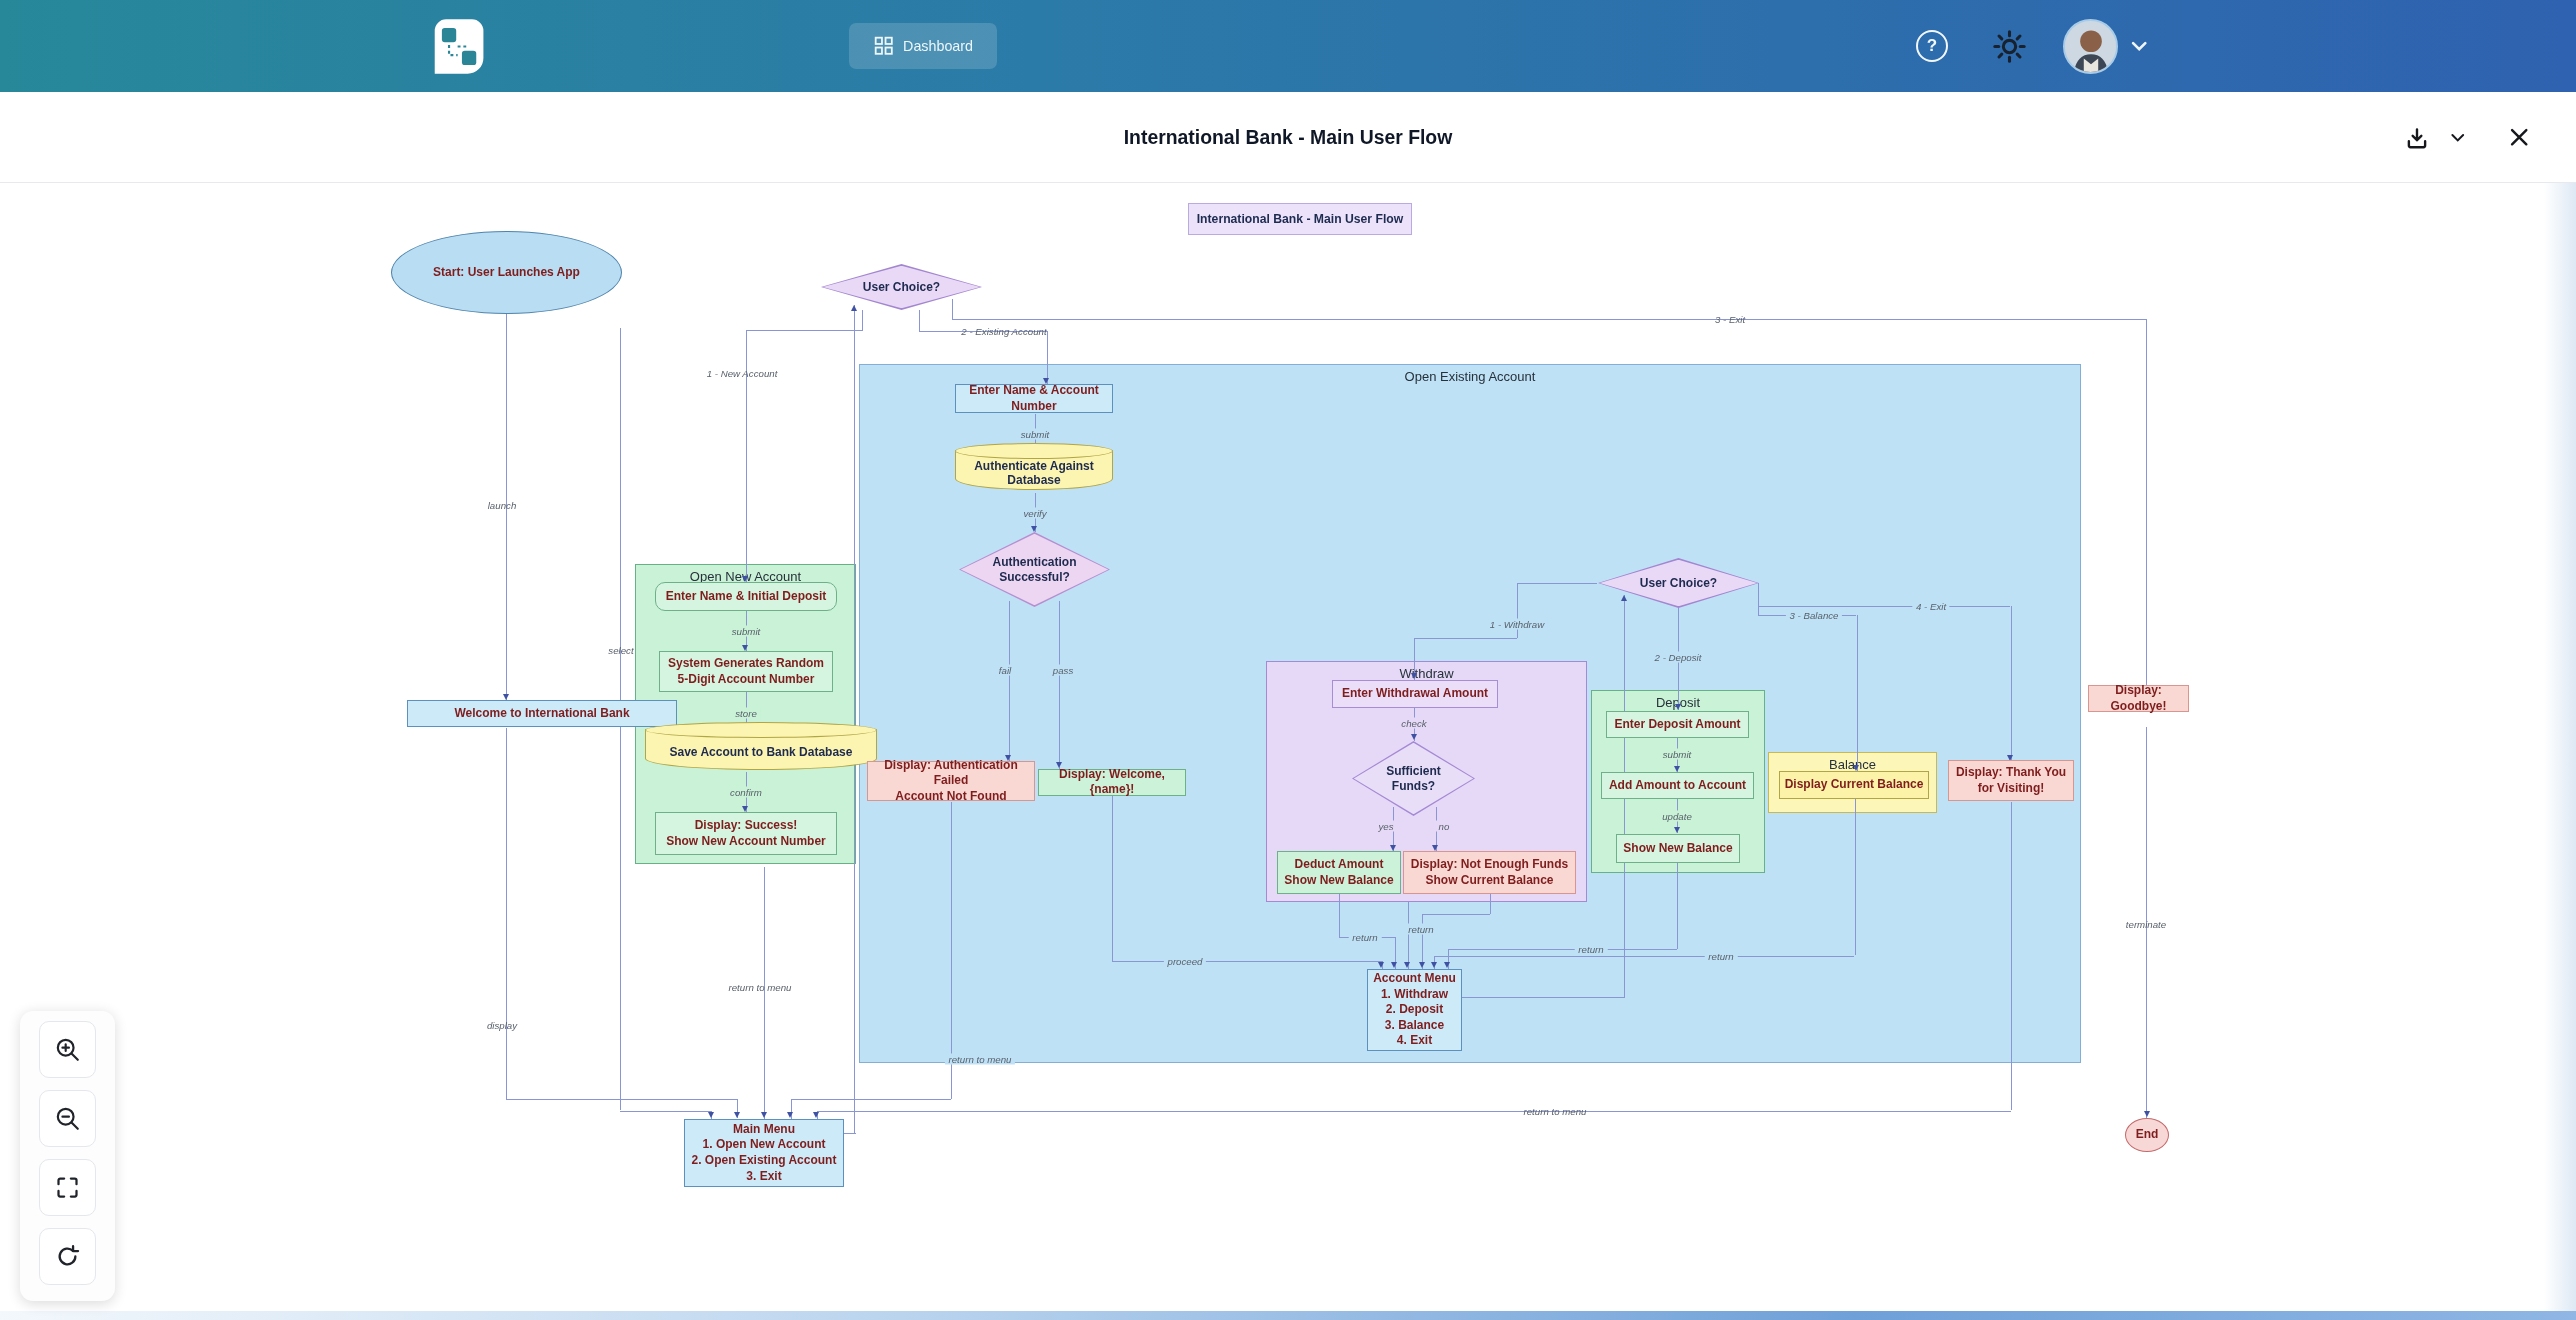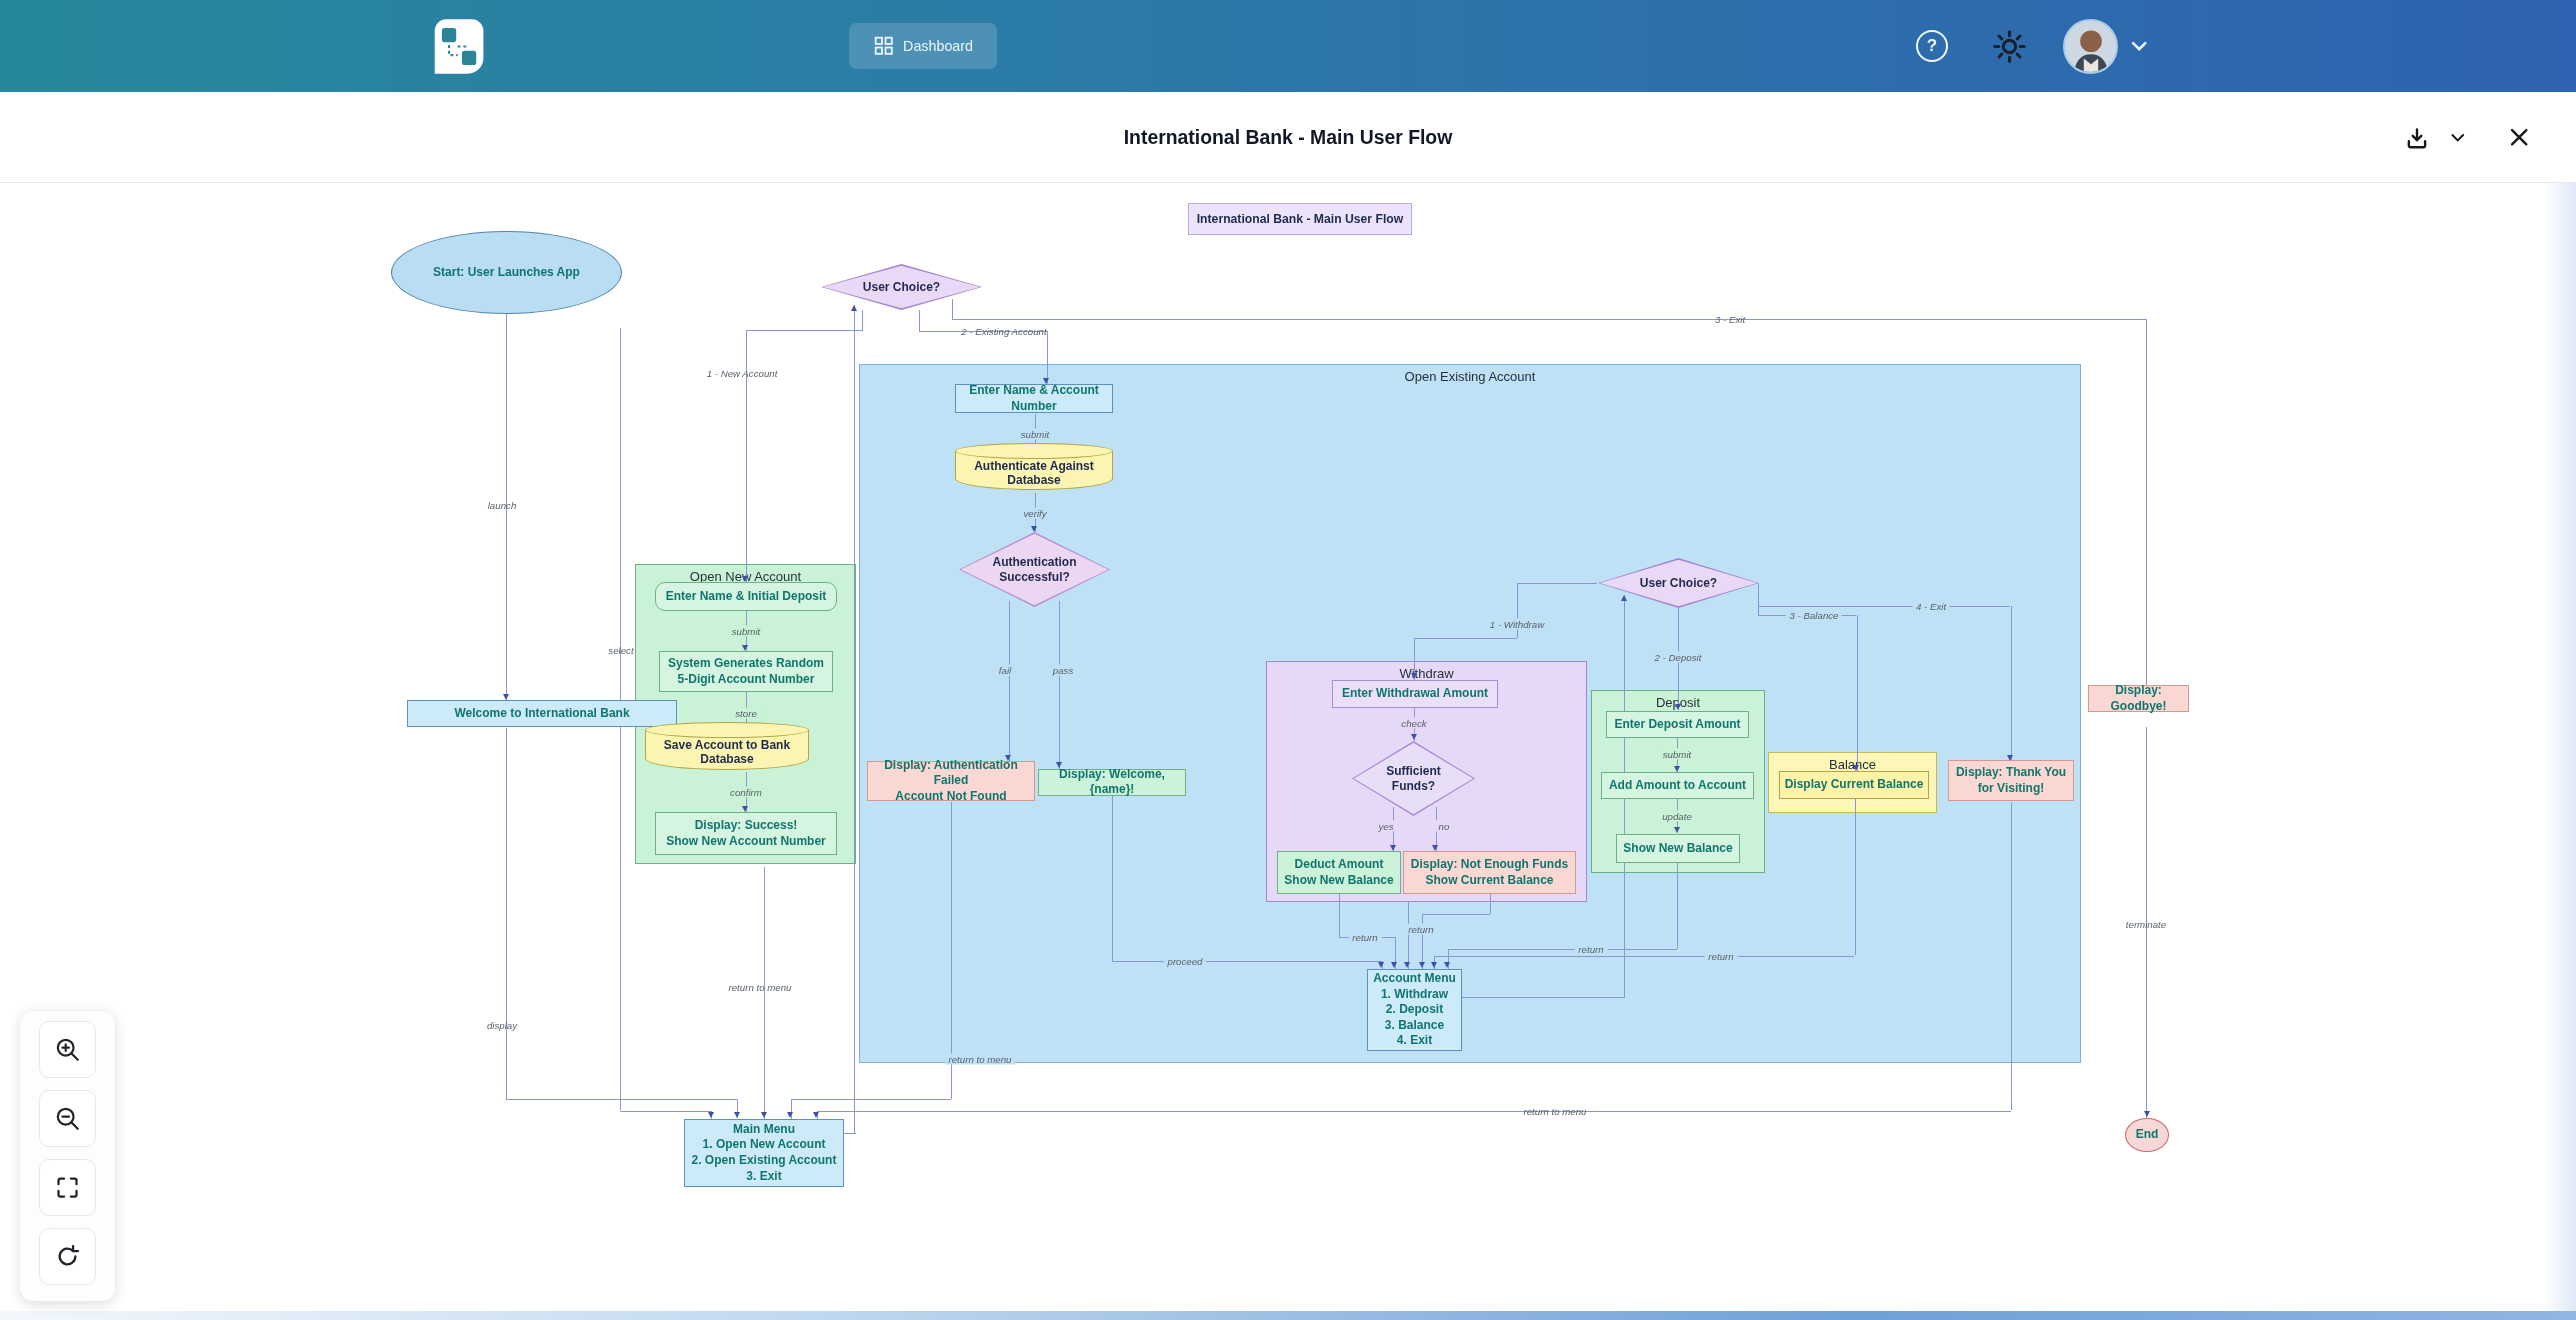--- a/index.html
+++ b/index.html
@@ -34,21 +34,21 @@
     background:linear-gradient(90deg,rgba(224,234,246,0),#dde8f4);}
   .bottom-band{position:absolute;left:0;bottom:0;width:100%;height:10px;
     background:linear-gradient(90deg,#f3f8fc 0%,#bad4ee 35%,#6fa0d8 72%,#8fb6e4 100%);}
 
   
   .sg{position:absolute;border:1.4px solid;box-sizing:border-box;z-index:1;}
   .sgl{position:absolute;left:0;right:0;top:3.6px;text-align:center;font-size:13px;color:#27313b;z-index:2;}
 
   
   .nd{position:absolute;display:flex;flex-direction:column;align-items:center;justify-content:center;
-    text-align:center;font-weight:700;color:#0f766e;font-size:12px;line-height:1.3;
+    text-align:center;font-weight:700;color:#7f1d1d;font-size:12px;line-height:1.3;
     border:1.4px solid;box-sizing:border-box;z-index:3;}
   .nb{background:#cdeaf9;border-color:#5b90bf;}
   .ng{background:#cdf2da;border-color:#6db189;}
   .np{background:#f9d8d4;border-color:#d9958f;}
   .nl{background:#eadef8;border-color:#a78dd4;}
   .ell{border-radius:50%;}
   .start-ell{background:#b9ddf2;border-color:#4f84ad;}
   .end-ell{background:#f8d7d7;border-color:#c46a6a;}
 
   
@@ -307,21 +307,21 @@
       <div>1. Open New Account</div>
     <div>2. Open Existing Account</div>
       <div>3. Exit</div>
   </div>
 
   <div class="nd ng" style="left:655px;top:400px;width:182px;height:29px;background:#d6f5e0;border-radius:10px;">Enter Name &amp; Initial Deposit</div>
   <div class="nd ng" style="left:659px;top:469px;width:174px;height:41px;background:#d6f5e0;">
     <div>System Generates Random</div>
       <div>5-Digit Account Number</div>
   </div>
-  <div class="cyl" style="left:645px;top:547px;width:164px;height:41px;">
+  <div class="cyl" style="left:645px;top:547px;width:232px;height:41px;">
     <div class="ctop"></div>
       <span>Save Account to Bank Database</span>
   </div>
   <div class="nd ng" style="left:655px;top:630px;width:182px;height:43px;background:#d6f5e0;">
     <div>Display: Success!</div>
       <div>Show New Account Number</div>
   </div>
 
   <div class="nd nb" style="left:955px;top:202px;width:158px;height:29px;">Enter Name &amp; Account Number</div>
   <div class="cyl" style="left:955px;top:268px;width:158px;height:40px;">

